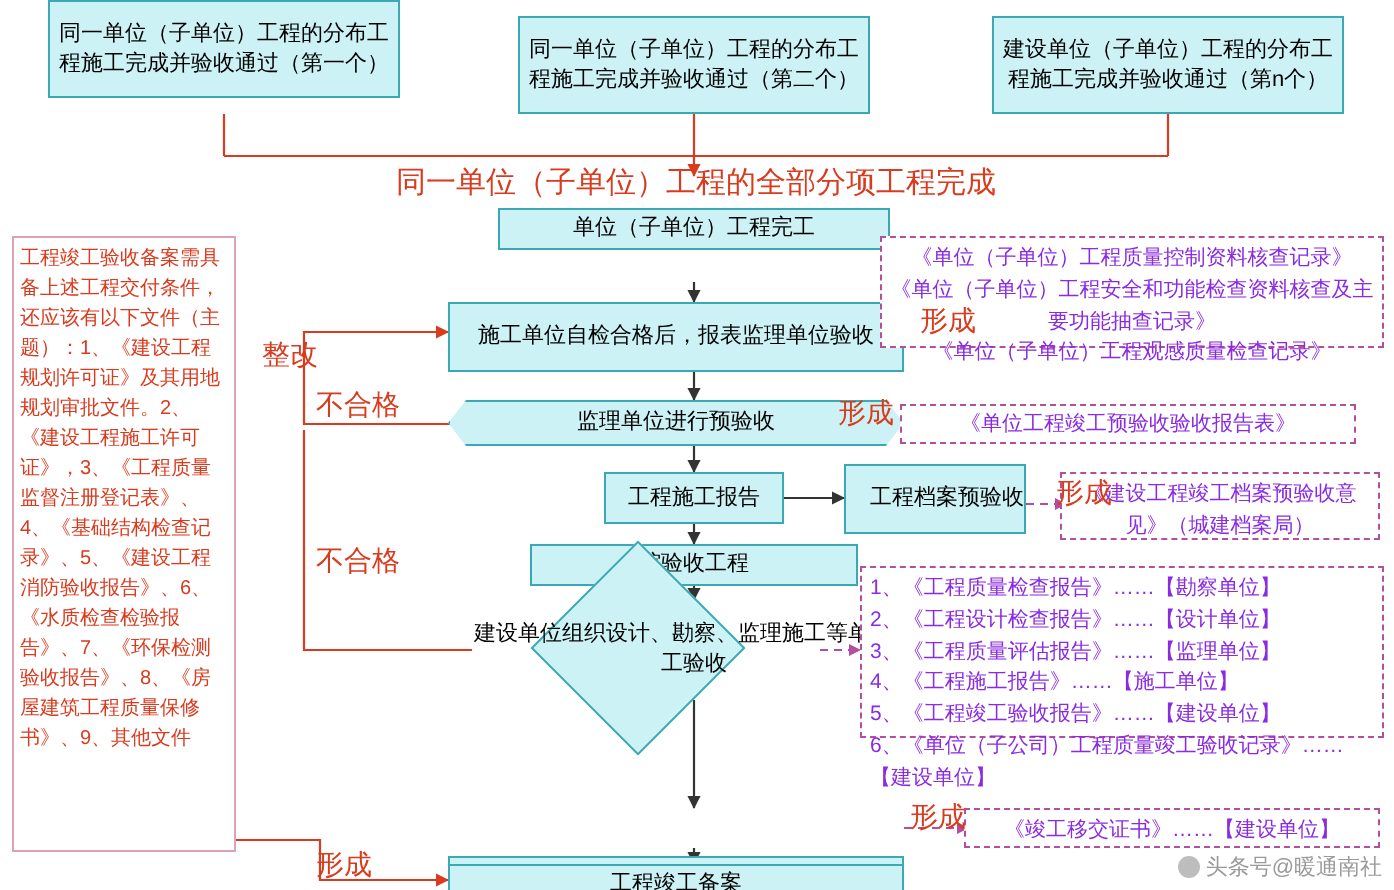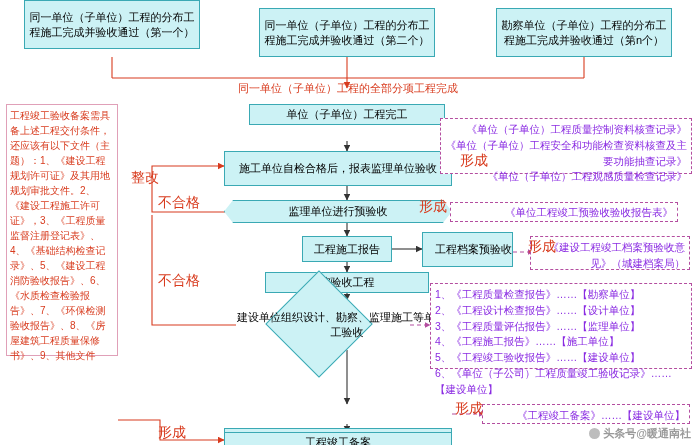--- a/index.html
+++ b/index.html
@@ -39,25 +39,25 @@
     position:absolute;
     box-sizing:border-box;
     border:1px dashed #b44ea0;
     background:#ffffff;
     color:#8a2be2;
     font-size:10.5px;
     line-height:1.5;
     padding:3px 4px;
     text-align:left;
   }
-  .dashed.center{text-align:right;}
+  .dashed.center{text-align:center;}
   .redtext{
     position:absolute;
     color:#d83b1e;
-    font-size:11px;
+    font-size:15px;
     line-height:1.45;
   }
   .leftpanel{
     position:absolute;
     box-sizing:border-box;
     border:1px solid #e0a0b8;
     background:#ffffff;
     color:#d83b1e;
     font-size:10px;
     line-height:1.5;
@@ -72,21 +72,21 @@
     position:absolute;
     font-size:14px;
     color:#d83b1e;
     white-space:nowrap;
   }
   .wm{
     position:absolute;
     right:6px;bottom:4px;
     font-size:11px;
     color:#9a9a9a;
-    display:flex;align-items:center;gap:3px;font-weight:bold;
+    display:flex;align-items:center;gap:3px;
   }
   .wm .dot{
     width:11px;height:11px;border-radius:50%;
     background:#bdbdbd;display:inline-block;
   }
 </style>
 </head>
 <body>
 
 <svg class="lines">
@@ -140,21 +140,21 @@
   <path d="M392,249 L422,249" stroke="#333" stroke-width="1.1" fill="none" marker-end="url(#arwb)"></path>
 </svg>
 
 <div class="node box" style="left:24px;top:0;width:176px;height:49px;">
   <span>同一单位（子单位）工程的分布工程施工完成并验收通过（第一个）</span>
 </div>
 <div class="node box" style="left:259px;top:8px;width:176px;height:49px;">
   <span>同一单位（子单位）工程的分布工程施工完成并验收通过（第二个）</span>
 </div>
 <div class="node box" style="left:496px;top:8px;width:176px;height:49px;">
-  <span>勘察单位（子单位）工程的分布工程施工完成并验收通过（第n个）</span>
+  <span>建设单位（子单位）工程的分布工程施工完成并验收通过（第n个）</span>
 </div>
 
 <div class="redtext" style="left:150px;top:81px;width:396px;text-align:center;">
   <span>同一单位（子单位）工程的全部分项工程完成</span>
 </div>
 
 <div class="node box" style="left:249px;top:104px;width:196px;height:21px;">
   <span>单位（子单位）工程完工</span>
 </div>
 
@@ -186,21 +186,21 @@
 </div>
 
 <div class="node box" style="left:224px;top:428px;width:228px;height:36px;">
   <span>工程移交建设单位</span>
 </div>
 
 <div class="node box" style="left:224px;top:432px;width:228px;height:20px;">
   <span>工程竣工备案</span>
 </div>
 
-<div class="leftpanel" style="left:6px;top:104px;width:112px;height:252px;">
+<div class="leftpanel" style="left:6px;top:118px;width:112px;height:308px;">
   <span style="white-space:pre-wrap;">工程竣工验收备案需具备上述工程交付条件，还应该有以下文件（主题）：1、《建设工程规划许可证》及其用地规划审批文件。2、《建设工程施工许可证》，3、《工程质量监督注册登记表》、4、《基础结构检查记录》、5、《建设工程消防验收报告》、6、《水质检查检验报告》、7、《环保检测验收报告》、8、《房屋建筑工程质量保修书》、9、其他文件</span>
 </div>
 
 <div class="dashed center" style="left:440px;top:118px;width:252px;height:56px;">
   <span style="white-space:pre-wrap;">《单位（子单位）工程质量控制资料核查记录》
 《单位（子单位）工程安全和功能检查资料核查及主要功能抽查记录》
 《单位（子单位）工程观感质量检查记录》</span>
 </div>
 
 <div class="dashed center" style="left:450px;top:202px;width:228px;height:20px;font-family:Liberation Mono, monospace;">
@@ -214,21 +214,21 @@
 <div class="dashed" style="left:430px;top:283px;width:262px;height:86px;">
   <span style="white-space:pre-wrap;">1、《工程质量检查报告》……【勘察单位】
 2、《工程设计检查报告》……【设计单位】
 3、《工程质量评估报告》……【监理单位】
 4、《工程施工报告》……【施工单位】
 5、《工程竣工验收报告》……【建设单位】
 6、《单位（子公司）工程质量竣工验收记录》……【建设单位】</span>
 </div>
 
 <div class="dashed center" style="left:482px;top:404px;width:208px;height:20px;">
-  <span>《工程竣工备案》……【建设单位】</span>
+  <span>《竣工移交证书》……【建设单位】</span>
 </div>
 
 <div class="label" style="left:131px;top:169px;">
   <span>整改</span>
 </div>
 <div class="label" style="left:158px;top:194px;">
   <span>不合格</span>
 </div>
 <div class="label" style="left:158px;top:272px;">
   <span>不合格</span>

